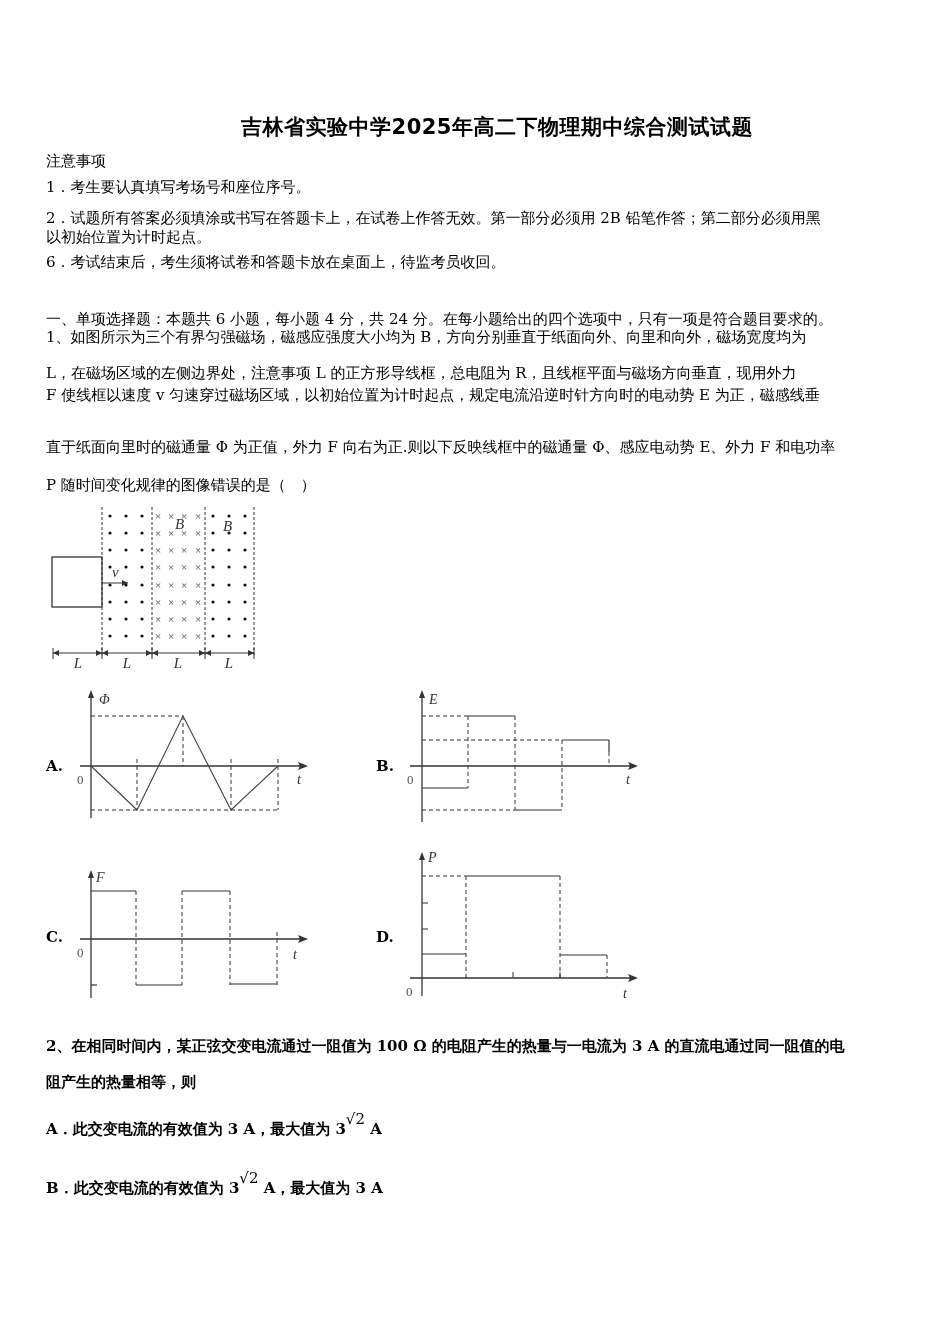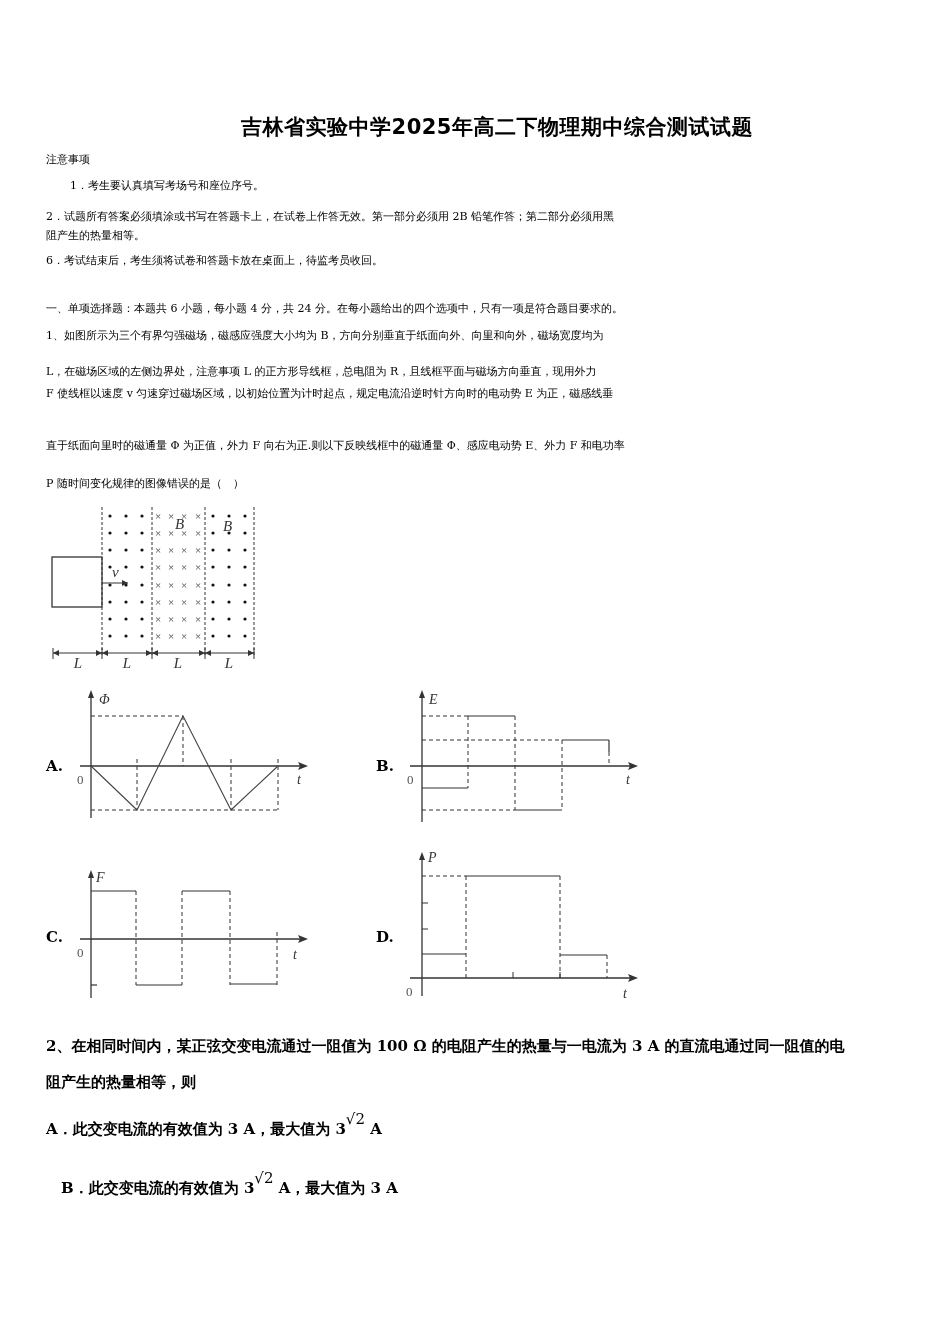--- a/index.html
+++ b/index.html
@@ -1,37 +1,37 @@
 <!DOCTYPE html>
 <html><head>
 <meta charset="utf-8">
 <style>
   html, body { margin:0; padding:0; background:#ffffff; }
   body { width:950px; height:1344px; position:relative; overflow:hidden;
          font-family:"DejaVu Serif", "Liberation Serif", serif; color:#000; }
   .title { position:absolute; left:0; width:950px; top:113px; text-align:center;
            font-family:"DejaVu Sans", "Liberation Sans", sans-serif; font-weight:bold; font-size:21px; letter-spacing:0.5px;padding-left:22px; }
-  .line { position:absolute; left:46px; font-size:11px; white-space:nowrap; }
+  .line { position:absolute; left:46px; font-size:15px; white-space:nowrap; }
   .q { position:absolute; left:46px; font-size:15px; white-space:nowrap; font-weight:bold; }
   .opt-label { position:absolute; font-weight:bold; font-size:15px; }
   svg text { font-family:"Liberation Serif", serif; }
   .sqrt { position:relative; top:-10px; font-weight:normal; font-size:15px; }
 </style>
 </head>
 <body>
 
 <div class="title">吉林省实验中学2025年高二下物理期中综合测试试题</div>
 
 <div class="line" style="top:152px;">注意事项</div>
-<div class="line" style="top:178px;margin-left:24px;">1．考生要认真填写考场号和座位序号。</div>
+<div class="line" style="top:178px;">1．考生要认真填写考场号和座位序号。</div>
 <div class="line" style="top:209px;">2．试题所有答案必须填涂或书写在答题卡上，在试卷上作答无效。第一部分必须用 2B 铅笔作答；第二部分必须用黑</div>
-<div class="line" style="top:228px;">阻产生的热量相等。</div>
+<div class="line" style="top:228px;">以初始位置为计时起点。</div>
 <div class="line" style="top:253px;">6．考试结束后，考生须将试卷和答题卡放在桌面上，待监考员收回。</div>
 
-<div class="line" style="top:301px;">一、单项选择题：本题共 6 小题，每小题 4 分，共 24 分。在每小题给出的四个选项中，只有一项是符合题目要求的。</div>
+<div class="line" style="top:310px;">一、单项选择题：本题共 6 小题，每小题 4 分，共 24 分。在每小题给出的四个选项中，只有一项是符合题目要求的。</div>
 
 <div class="line" style="top:328px;">1、如图所示为三个有界匀强磁场，磁感应强度大小均为 B，方向分别垂直于纸面向外、向里和向外，磁场宽度均为</div>
 <div class="line" style="top:364px;">L，在磁场区域的左侧边界处，注意事项 L 的正方形导线框，总电阻为 R，且线框平面与磁场方向垂直，现用外力</div>
 <div class="line" style="top:386px;">F 使线框以速度 v 匀速穿过磁场区域，以初始位置为计时起点，规定电流沿逆时针方向时的电动势 E 为正，磁感线垂</div>
 <div class="line" style="top:438px;">直于纸面向里时的磁通量 Φ 为正值，外力 F 向右为正.则以下反映线框中的磁通量 Φ、感应电动势 E、外力 F 和电功率</div>
 <div class="line" style="top:476px;">P 随时间变化规律的图像错误的是（　）</div>
 
 <svg style="position:absolute;left:40px;top:505px;" width="230" height="170" viewBox="0 0 230 170">
   <g stroke="#333" stroke-width="1" stroke-dasharray="3,2">
     <line x1="62" y1="2" x2="62" y2="152"></line>
@@ -255,15 +255,15 @@
   <text x="223" y="152" font-size="14" font-style="italic" fill="#333">t</text>
   <text x="6" y="150" font-size="13" fill="#555">0</text>
 </svg>
 
 <div class="q" style="top:1037px;">2、在相同时间内，某正弦交变电流通过一阻值为 100 Ω 的电阻产生的热量与一电流为 3 A 的直流电通过同一阻值的电</div>
 <div class="q" style="top:1073px;">阻产生的热量相等，则</div>
 
 <div class="q" style="top:1120px;">
   <span>A．此交变电流的有效值为 3 A，最大值为 3</span><span class="sqrt">√2</span> <span>A</span>
 </div>
-<div class="q" style="top:1179px;margin-left:15px;">
+<div class="q" style="top:1179px;">
   <span>B．此交变电流的有效值为 3</span><span class="sqrt">√2</span> <span>A，最大值为 3 A</span>
 </div>
 
 </body></html>

